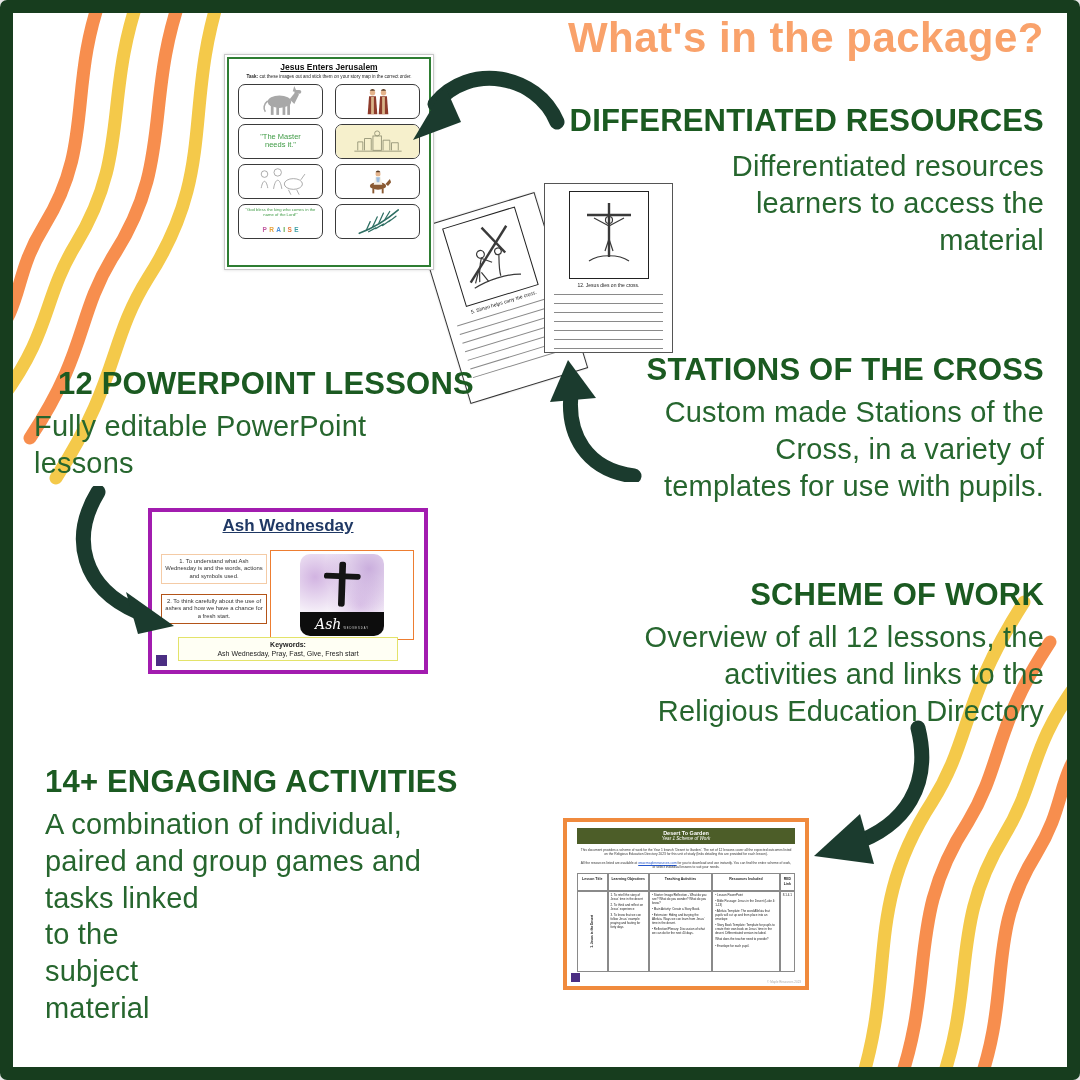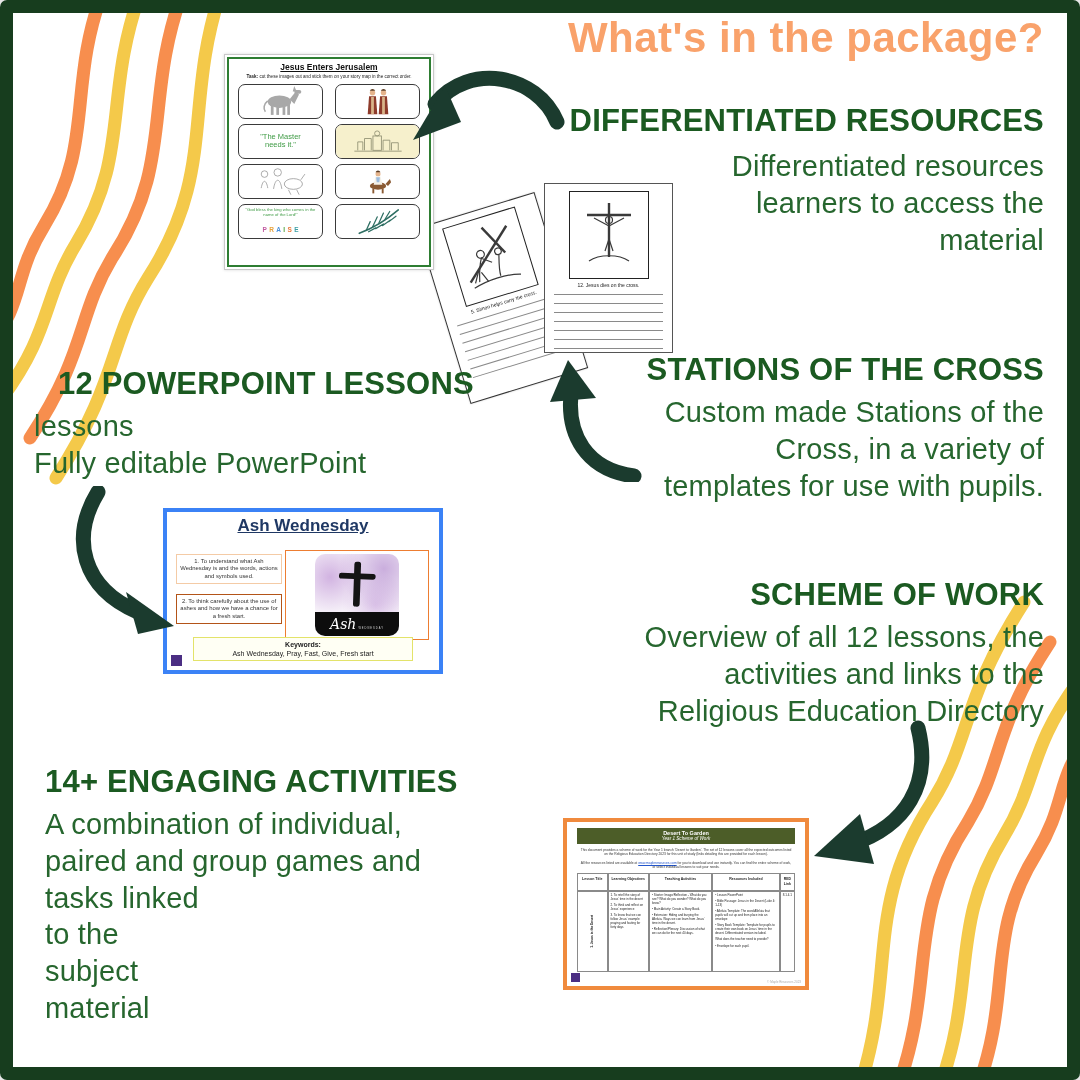--- a/index.html
+++ b/index.html
@@ -42,22 +42,22 @@
   .sp-tilted{left:441px;top:206px;width:121px;height:182px;border:1.3px solid #333;
              transform:rotate(-17deg);z-index:4;box-shadow:0 0 2px rgba(0,0,0,.2);}
   .sp-frame{margin:7px auto 3px;border:1.5px solid #222;display:flex;align-items:center;justify-content:center;}
   .sp-frame.f1{width:78px;height:86px;}
   .sp-frame.f2{width:74px;height:80px;}
   .sp-caption{text-align:center;font-size:5px;color:#222;}
   .sp-lines{margin:6px 9px 0;}
   .sp-lines div{border-top:1px solid #8a8a8a;height:8px;}
 
   
-  .ash{position:absolute;left:163px;top:508px;width:272px;height:158px;background:#fff;
-       border:4px solid #3b82f6;z-index:5;}
+  .ash{position:absolute;left:148px;top:508px;width:272px;height:158px;background:#fff;
+       border:4px solid #a21caf;z-index:5;}
   .ash-title{text-align:center;font-size:17px;font-weight:800;text-decoration:underline;
              color:#1F3864;margin-top:4px;}
   .ash-obj{position:absolute;left:9px;width:100px;font-size:5.9px;color:#333;text-align:center;
            line-height:1.25;padding:3px 2px;background:#fff;}
   .ash-obj1{top:42px;border:1px solid #F4CBA6;}
   .ash-obj2{top:82px;border:1.3px solid #B35418;}
   .ash-imgbox{position:absolute;left:118px;top:38px;width:142px;height:88px;border:1.5px solid #ED7D31;
               display:flex;align-items:center;justify-content:center;}
   .ash-img{width:84px;height:82px;border-radius:10px;overflow:hidden;position:relative;
            background:
@@ -126,22 +126,22 @@
 
   <div class="h-green ta-r" style="right:36px;top:352px;">STATIONS OF THE CROSS</div>
   <div class="body-green ta-r" style="right:36px;top:394px;">
       <div>Custom made Stations of the</div>
       <div>Cross, in a variety of</div>
       <div>templates for use with pupils.</div>
     </div>
 
   <div class="h-green" style="left:34px;top:366px;margin-left:24px;">12 POWERPOINT LESSONS</div>
   <div class="body-green" style="left:34px;top:408px;">
+      <div>Fully editable PowerPoint</div>
       <div>lessons</div>
-      <div>Fully editable PowerPoint</div>
     </div>
 
   <div class="h-green ta-r" style="right:36px;top:577px;">SCHEME OF WORK</div>
   <div class="body-green ta-r" style="right:36px;top:619px;">
       <div>Overview of all 12 lessons, the</div>
       <div>activities and links to the</div>
       <div>Religious Education Directory</div>
     </div>
 
   <div class="h-green" style="left:45px;top:764px;">14+ ENGAGING ACTIVITIES</div>

